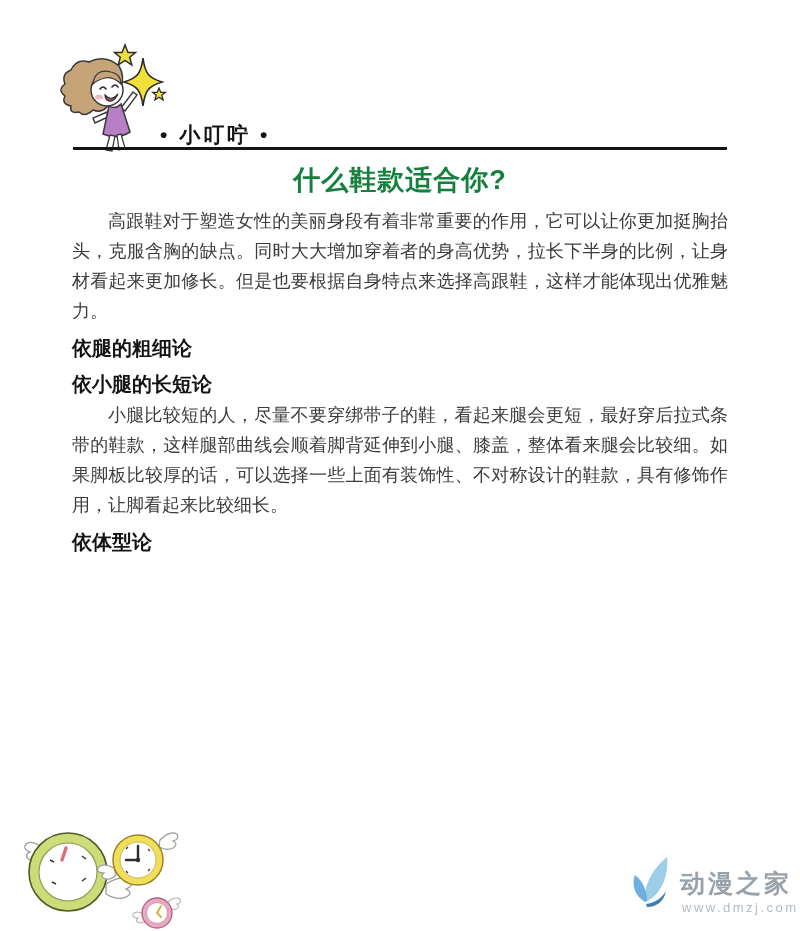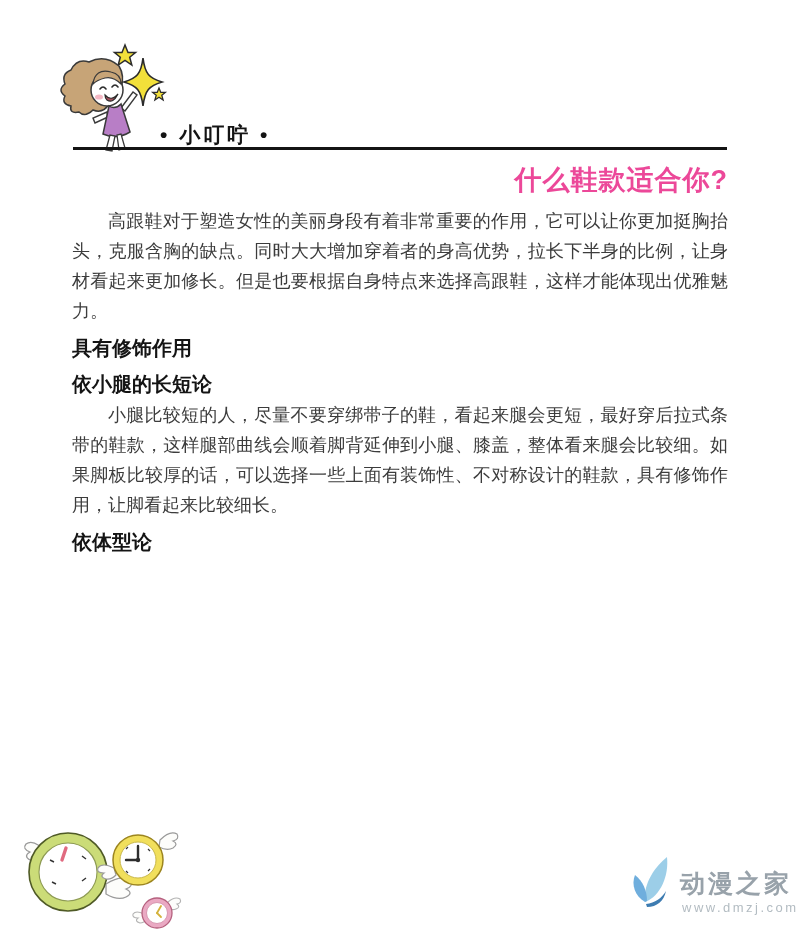--- a/index.html
+++ b/index.html
@@ -9,22 +9,22 @@
   }
   .mascot{position:absolute;left:55px;top:40px;width:138px;height:118px;}
   .badge{
     position:absolute;left:160px;top:121px;width:140px;
     font-size:21px;font-weight:bold;color:#141414;letter-spacing:3px;
     font-family:Liberation Sans, sans-serif;
   }
   .rule{position:absolute;left:73px;top:147px;width:654px;height:3px;background:#141414;}
   .content{position:absolute;left:72px;top:162px;width:656px;}
   .title{
-    margin:0 0 8px 0;text-align:right;
-    font-size:27px;line-height:36px;font-weight:bold;color:#ec4899;
+    margin:0 0 8px 0;text-align:center;
+    font-size:27px;line-height:36px;font-weight:bold;color:#15803d;
     font-family:"Liberation Sans",sans-serif;letter-spacing:1px;
   }
   .para{
     margin:0;font-family:Liberation Serif, serif;
     font-size:18px;line-height:30px;color:#3c3c3c;
     text-align:justify;text-indent:2em;
   }
   .sec-h{
     margin:8px 0 2px 0;font-size:20px;line-height:28px;font-weight:bold;color:#141414;
     font-family:"Liberation Sans",sans-serif;
@@ -69,21 +69,21 @@
   </svg>
 
   <div class="badge">• 小叮咛 •</div>
 
   <div class="rule"></div>
 
   <div class="content">
     <h1 class="title">什么鞋款适合你?</h1>
     <p class="para">高跟鞋对于塑造女性的美丽身段有着非常重要的作用，它可以让你更加挺胸抬头，克服含胸的缺点。同时大大增加穿着者的身高优势，拉长下半身的比例，让身材看起来更加修长。但是也要根据自身特点来选择高跟鞋，这样才能体现出优雅魅力。</p>
 
-    <h2 class="sec-h">具有修饰作用</h2>
+    <h2 class="sec-h">依腿的粗细论</h2>
 
     <h2 class="sec-h">依小腿的长短论</h2>
     <p class="para">小腿比较短的人，尽量不要穿绑带子的鞋，看起来腿会更短，最好穿后拉式条带的鞋款，这样腿部曲线会顺着脚背延伸到小腿、膝盖，整体看来腿会比较细。如果脚板比较厚的话，可以选择一些上面有装饰性、不对称设计的鞋款，具有修饰作用，让脚看起来比较细长。</p>
 
     <h2 class="sec-h">依体型论</h2>
   </div>
 
   <svg class="clocks" viewBox="0 0 178 115" aria-hidden="true">
 
     <path d="M28 38 Q14 22 6 28 Q2 33 10 36 Q3 40 10 44 Q16 48 28 45 Z" fill="#fdfdfb" stroke="#9a9a9a" stroke-width="1.3"></path>

